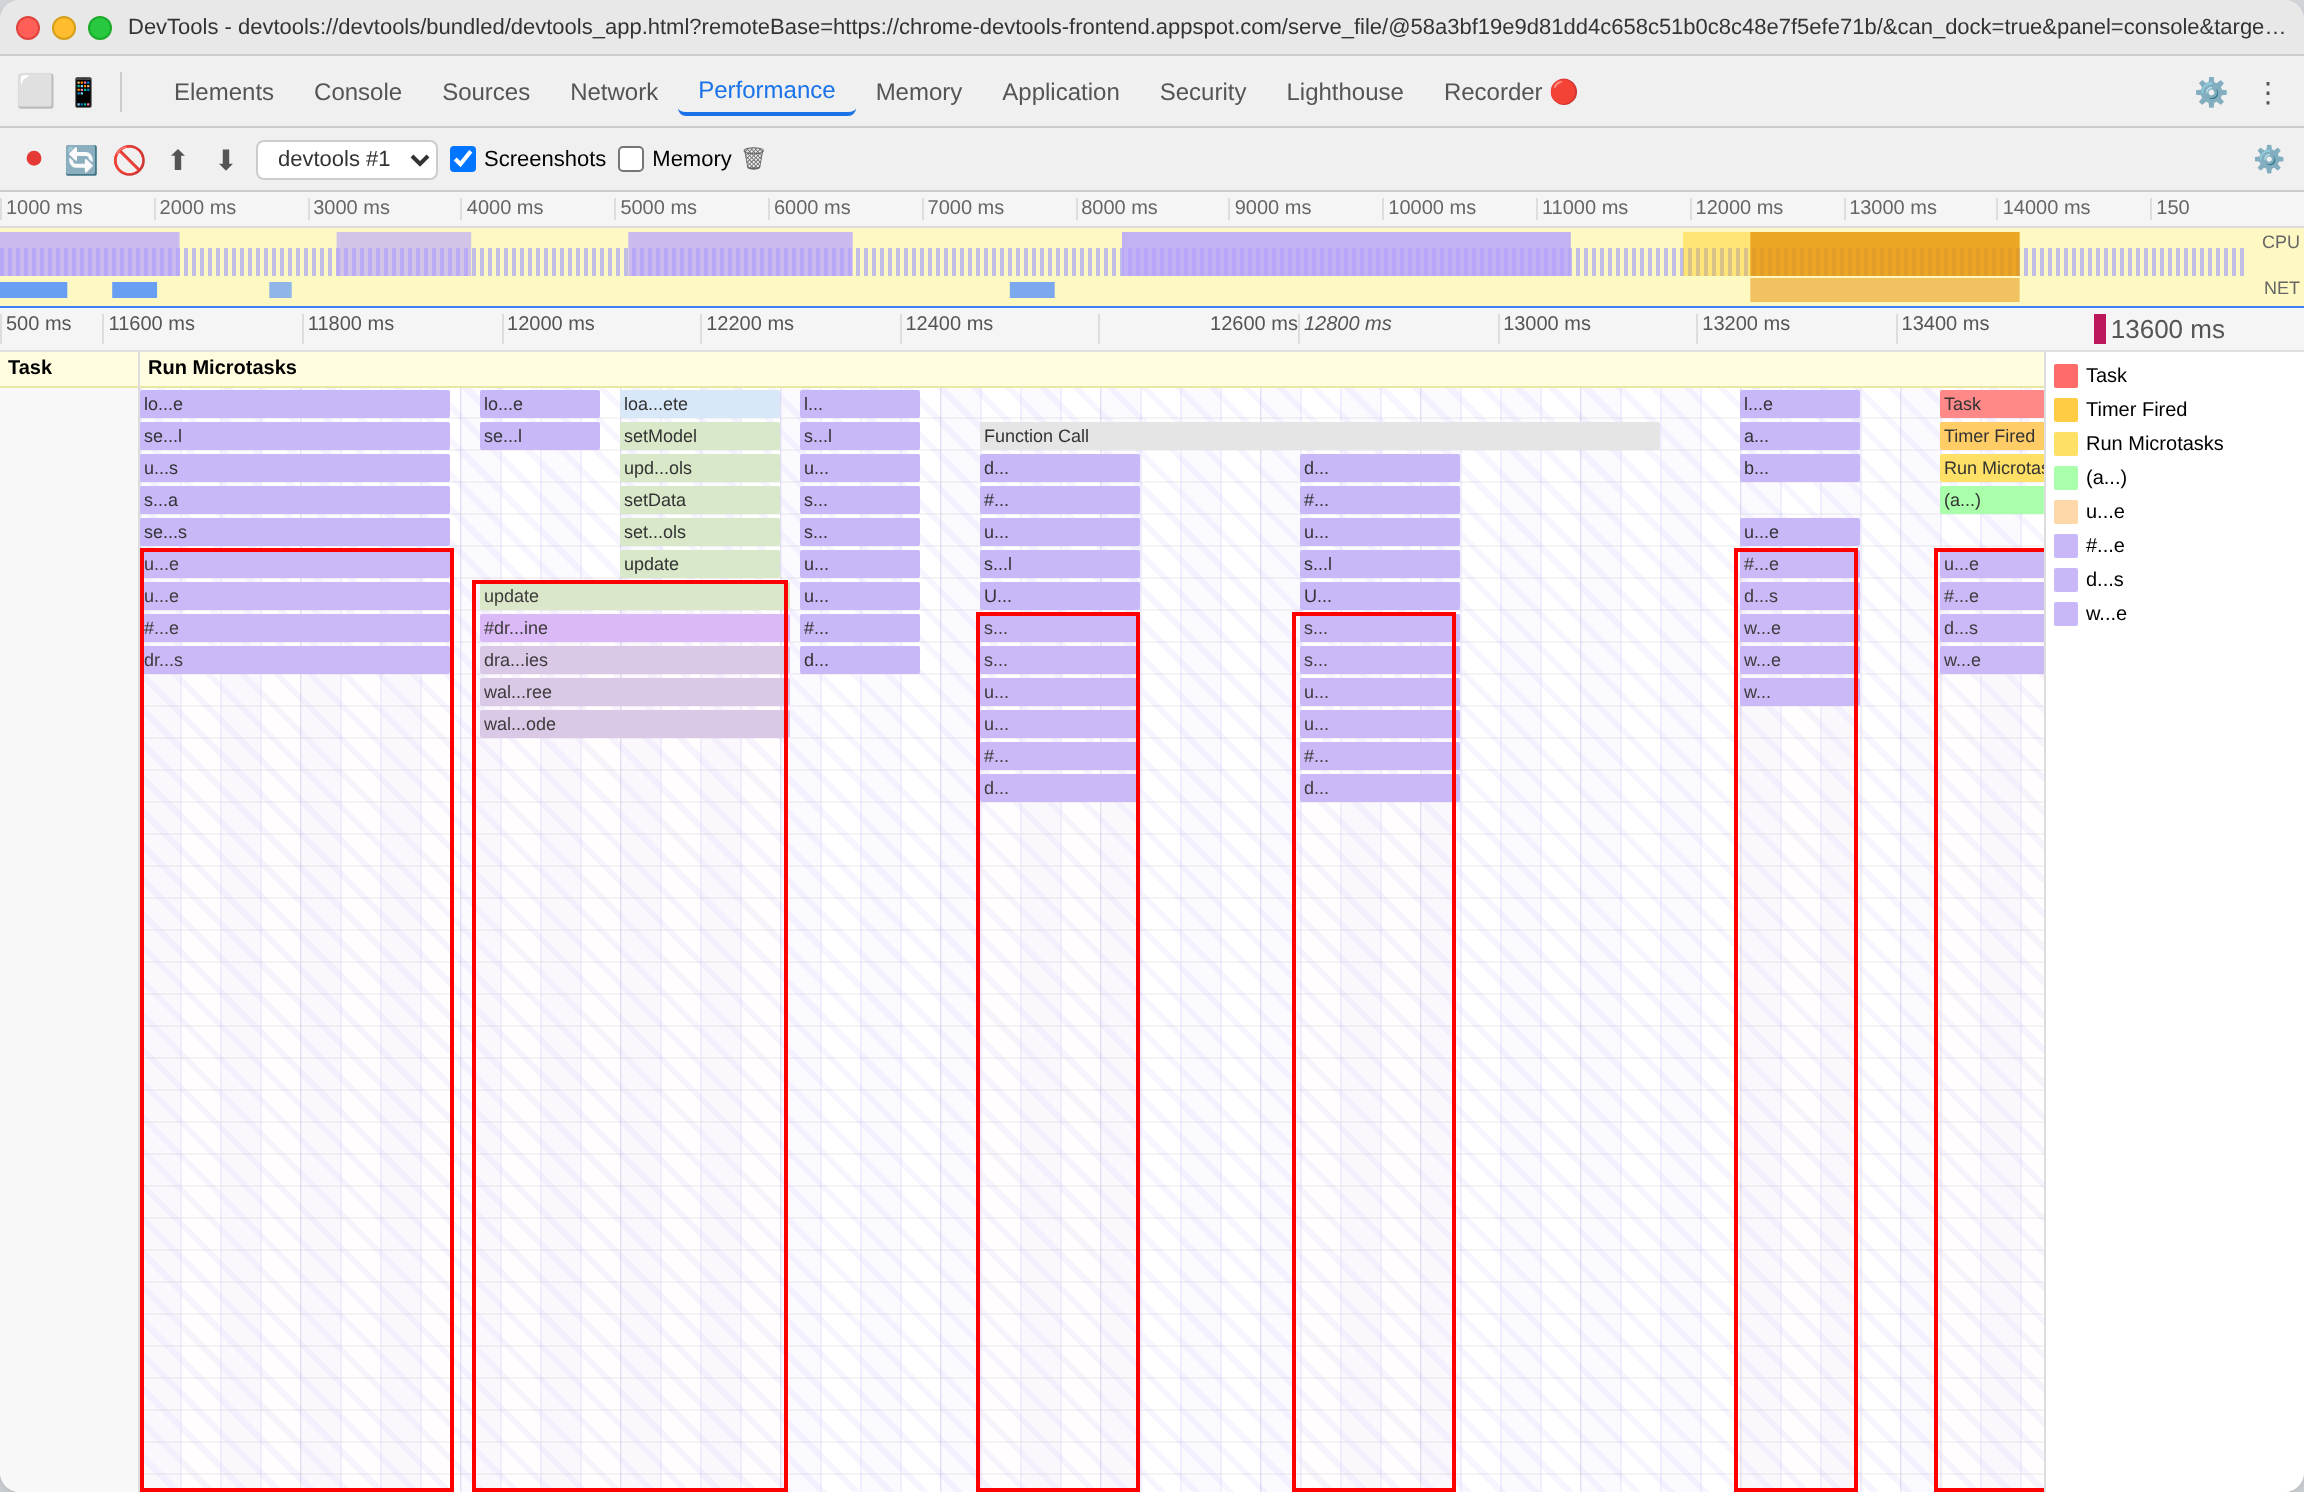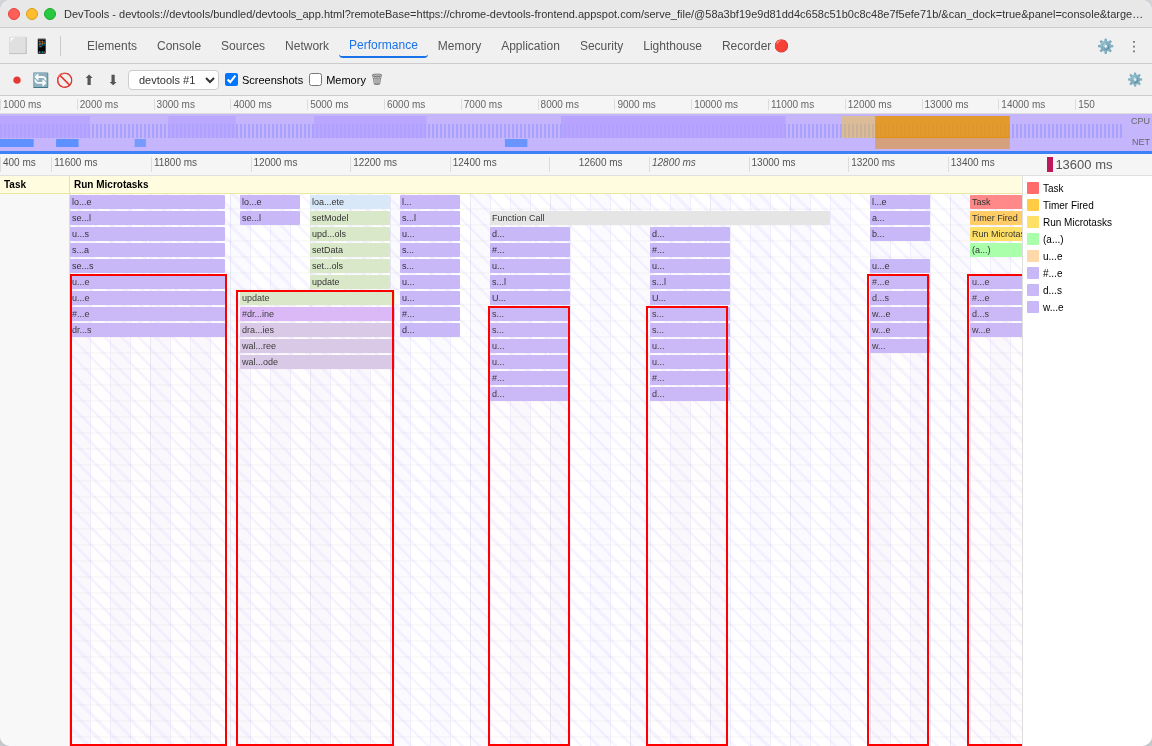--- a/index.html
+++ b/index.html
@@ -357,21 +357,21 @@
         <div class="ruler-tick">9000 ms</div>
         <div class="ruler-tick">10000 ms</div>
         <div class="ruler-tick">11000 ms</div>
         <div class="ruler-tick">12000 ms</div>
         <div class="ruler-tick">13000 ms</div>
         <div class="ruler-tick">14000 ms</div>
         <div class="ruler-tick">150</div>
       </div>
     </div>
 
-    <div style="height:40px; background:#c4b5fd; position:relative; flex-shrink:0; overflow:hidden; border-bottom:3px solid #3b82f6;">
+    <div style="height:40px; background:#fef9c3; position:relative; flex-shrink:0; overflow:hidden; border-bottom:1px solid #3b82f6;">
 
       <div style="position:absolute; right:2px; top:2px; font-size:9px; color:#666;">CPU</div>
       <div style="position:absolute; right:2px; bottom:4px; font-size:9px; color:#666;">NET</div>
 
       <div style="position:absolute; top:2px; left:0; right:30px; height:22px; overflow:hidden;">
         
         <svg width="100%" height="100%" preserveAspectRatio="none">
           <defs>
             <pattern id="cpuPattern" x="0" y="0" width="4" height="22" patternUnits="userSpaceOnUse">
               <rect x="0" y="8" width="2" height="14" fill="rgba(150,150,255,0.6)"></rect>
@@ -395,27 +395,27 @@
           <rect x="5%" y="2" width="2%" height="8" fill="#4488ff" opacity="0.8"></rect>
           <rect x="12%" y="2" width="1%" height="8" fill="#4488ff" opacity="0.6"></rect>
           <rect x="45%" y="2" width="2%" height="8" fill="#4488ff" opacity="0.7"></rect>
           <rect x="78%" y="0" width="12%" height="12" fill="rgba(230,140,0,0.5)"></rect>
         </svg>
       </div>
     </div>
 
     <div class="zoom-ruler" style="position:relative; overflow:hidden;">
       <div class="ruler-container" style="position:relative; z-index:2;">
-        <div style="flex:0.5; text-align:left; padding-left:2px; font-size:10px; color:#555; border-left:1px solid #ddd; min-width:50px;">400 ms</div>
+        <div style="flex:0.5; text-align:left; padding-left:2px; font-size:10px; color:#555; border-left:1px solid #ddd; min-width:50px;">500 ms</div>
         <div style="flex:1; text-align:left; padding-left:2px; font-size:10px; color:#555; border-left:1px solid #ddd;">11600 ms</div>
         <div style="flex:1; text-align:left; padding-left:2px; font-size:10px; color:#555; border-left:1px solid #ddd;">11800 ms</div>
         <div style="flex:1; text-align:left; padding-left:2px; font-size:10px; color:#555; border-left:1px solid #ddd;">12000 ms</div>
         <div style="flex:1; text-align:left; padding-left:2px; font-size:10px; color:#555; border-left:1px solid #ddd;">12200 ms</div>
         <div style="flex:1; text-align:left; padding-left:2px; font-size:10px; color:#555; border-left:1px solid #ddd;">12400 ms</div>
-        <div style="flex:1; text-align:center; padding-left:2px; font-size:10px; color:#555; border-left:1px solid #ddd;">12600 ms</div>
+        <div style="flex:1; text-align:right; padding-left:2px; font-size:10px; color:#555; border-left:1px solid #ddd;">12600 ms</div>
         <div style="flex:1; text-align:left; padding-left:2px; font-size:10px; color:#555; border-left:1px solid #ddd;font-style:italic;">12800 ms</div>
         <div style="flex:1; text-align:left; padding-left:2px; font-size:10px; color:#555; border-left:1px solid #ddd;">13000 ms</div>
         <div style="flex:1; text-align:left; padding-left:2px; font-size:10px; color:#555; border-left:1px solid #ddd;">13200 ms</div>
         <div style="flex:1; text-align:left; padding-left:2px; font-size:10px; color:#555; border-left:1px solid #ddd;">13400 ms</div>
         <div style="flex:1; text-align:left; padding-left:2px; font-size:13px; color:#555; border-left:6px solid #be185d;">13600 ms</div>
       </div>
     </div>
 
     <div style="flex:1; display:flex; overflow:hidden;">
 

